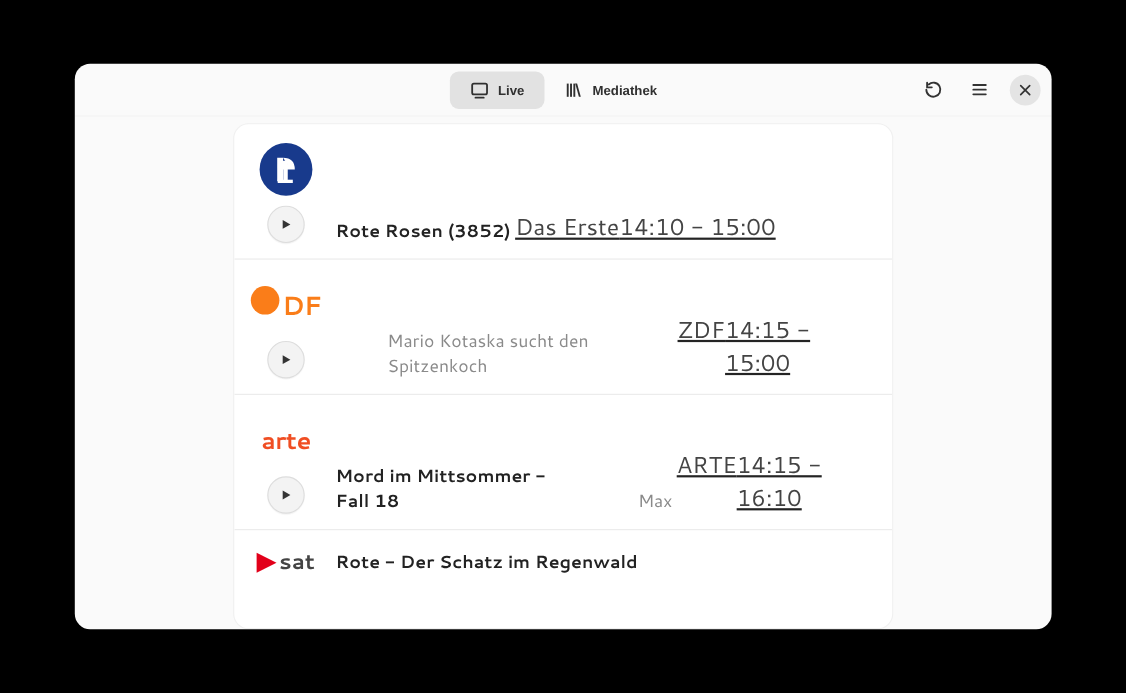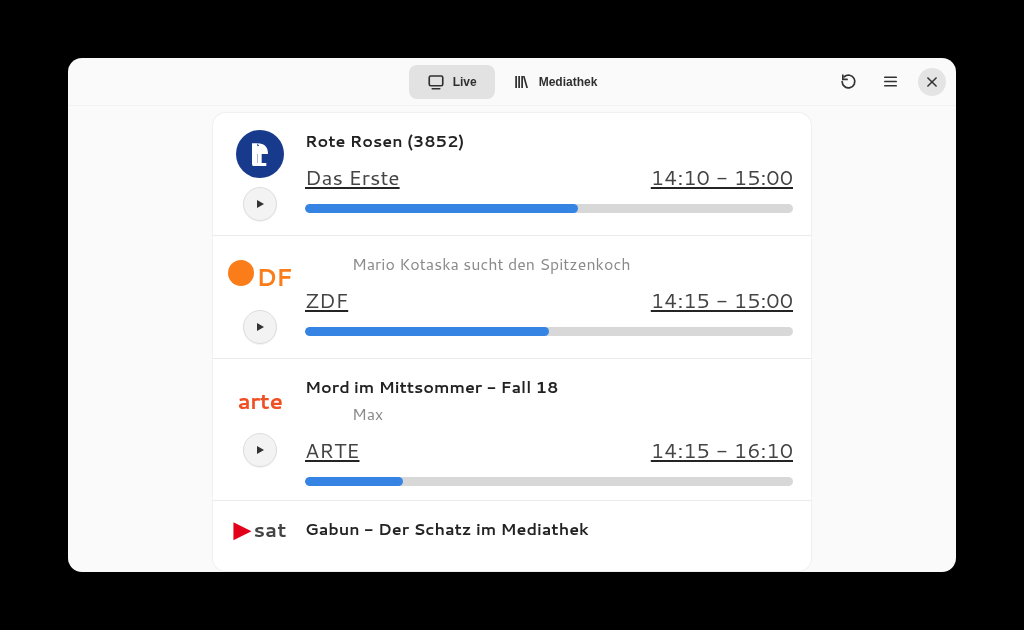--- a/index.html
+++ b/index.html
@@ -124,23 +124,24 @@
     border: 1px solid #ddd;
     cursor: pointer;
     display: flex;
     align-items: center;
     justify-content: center;
     box-shadow: 0 1px 1px rgba(0,0,0,0.05);
   }
   .right-col {
     flex: 1;
     display: flex;
-    flex-direction: column;
+    flex-direction: row;
     gap: 4px;
     min-width: 0;
+    align-items: flex-end;
   }
   .title {
     font-weight: 700;
     font-size: 16px;
     color: #222;
   }
   .subtitle {
     font-size: 16px;
     color: #8a8a8a;
     margin-left: 47px;
@@ -347,20 +348,20 @@
         </div>
       </div>
 
       <div class="row" style="padding-bottom:0;">
         <div class="left-col">
           <div class="logo" style="height:24px;">
             <div class="logo-3sat"><span class="tri">▶</span>sat</div>
           </div>
         </div>
         <div class="right-col">
-          <div class="title">Gabun - Der Schatz im Mediathek</div>
+          <div class="title">Rote - Der Schatz im Regenwald</div>
         </div>
       </div>
 
     </div>
   </div>
 
 </div>
 
 </body></html>

